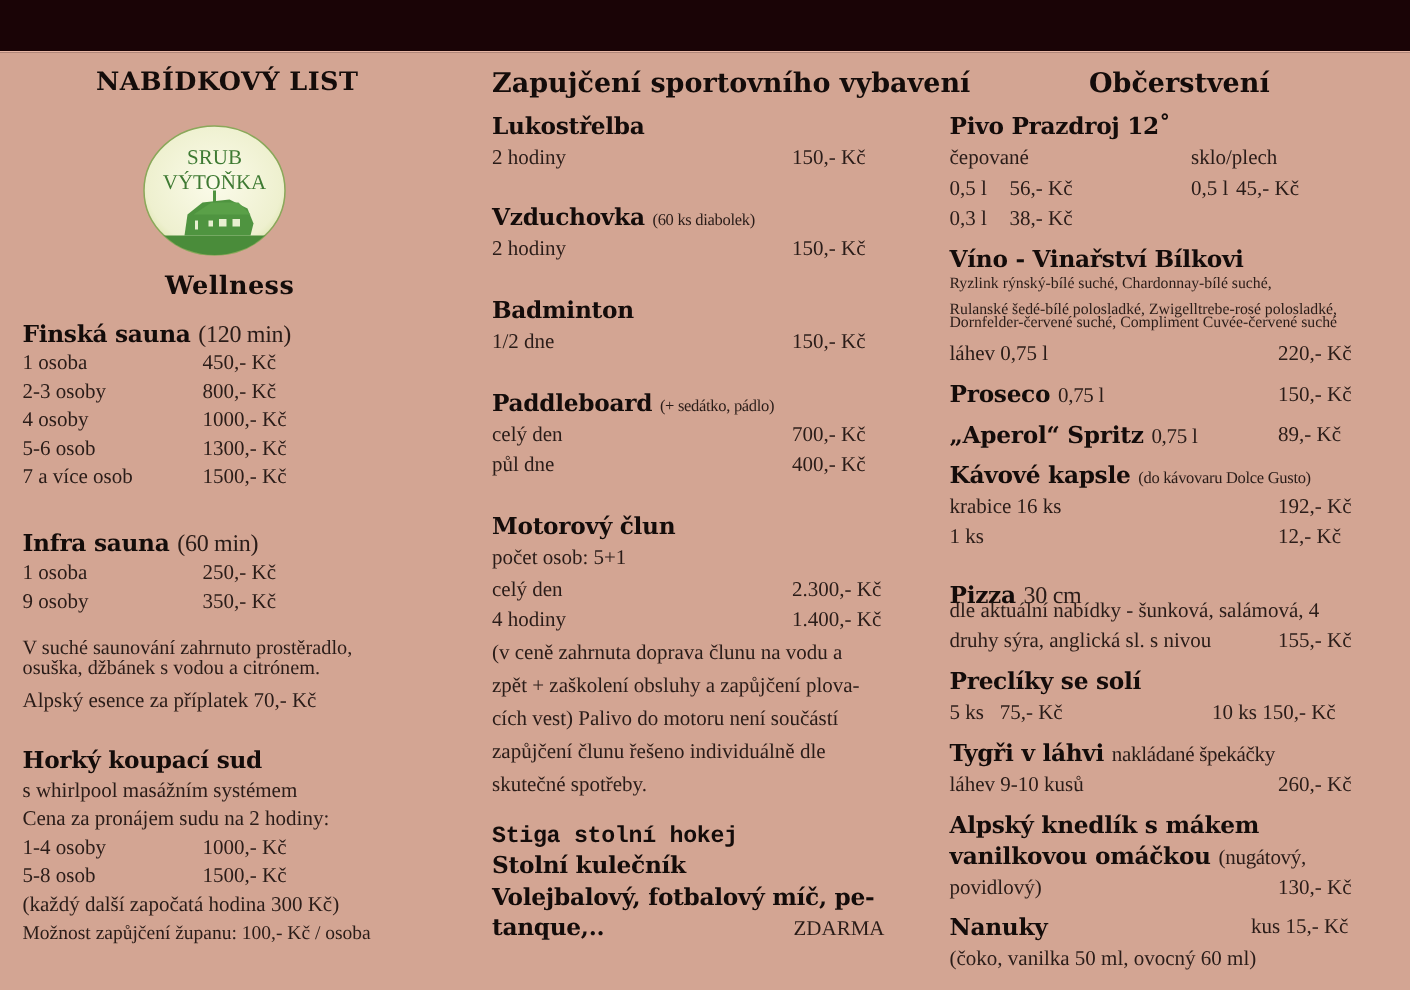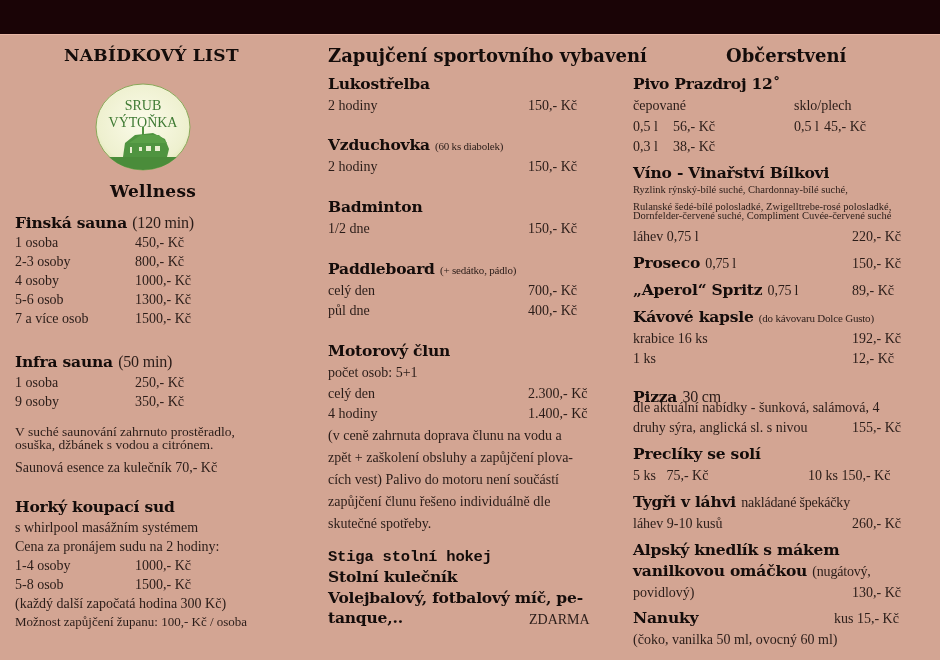--- a/index.html
+++ b/index.html
@@ -78,30 +78,30 @@
 <div class="abs r" style="left:135px; top:252px;">800,- Kč</div>
 <div class="abs r" style="left:15px; top:271px;">4 osoby</div>
 <div class="abs r" style="left:135px; top:271px;">1000,- Kč</div>
 <div class="abs r" style="left:15px; top:290px;">5-6 osob</div>
 <div class="abs r" style="left:135px; top:290px;">1300,- Kč</div>
 <div class="abs r" style="left:15px; top:309px;">7 a více osob</div>
 <div class="abs r" style="left:135px; top:309px;">1500,- Kč</div>
 
 <div class="abs h" style="left:15px; top:352px;">
   <span>Infra sauna</span>
-  <span class="sub">(50 min)</span>
+  <span class="sub">(60 min)</span>
 </div>
 <div class="abs r" style="left:15px; top:373px;">1 osoba</div>
 <div class="abs r" style="left:135px; top:373px;">250,- Kč</div>
 <div class="abs r" style="left:15px; top:392px;">9 osoby</div>
 <div class="abs r" style="left:135px; top:392px;">350,- Kč</div>
 
 <div class="abs note" style="left:15px; top:424px;">V suché saunování zahrnuto prostěradlo,</div>
 <div class="abs note" style="left:15px; top:437px;">osuška, džbánek s vodou a citrónem.</div>
-<div class="abs r" style="left:15px; top:458px;">Saunová esence za kulečník 70,- Kč</div>
+<div class="abs r" style="left:15px; top:458px;">Alpský esence za příplatek 70,- Kč</div>
 
 <div class="abs h" style="left:15px; top:497px;">Horký koupací sud</div>
 <div class="abs r" style="left:15px; top:518px;">s whirlpool masážním systémem</div>
 <div class="abs r" style="left:15px; top:537px;">Cena za pronájem sudu na 2 hodiny:</div>
 <div class="abs r" style="left:15px; top:556px;">1-4 osoby</div>
 <div class="abs r" style="left:135px; top:556px;">1000,- Kč</div>
 <div class="abs r" style="left:15px; top:575px;">5-8 osob</div>
 <div class="abs r" style="left:135px; top:575px;">1500,- Kč</div>
 <div class="abs r" style="left:15px; top:594px;">(každý další započatá hodina 300 Kč)</div>
 <div class="abs r" style="left:15px; top:612px; font-size:13px;">Možnost zapůjčení županu: 100,- Kč / osoba</div>

